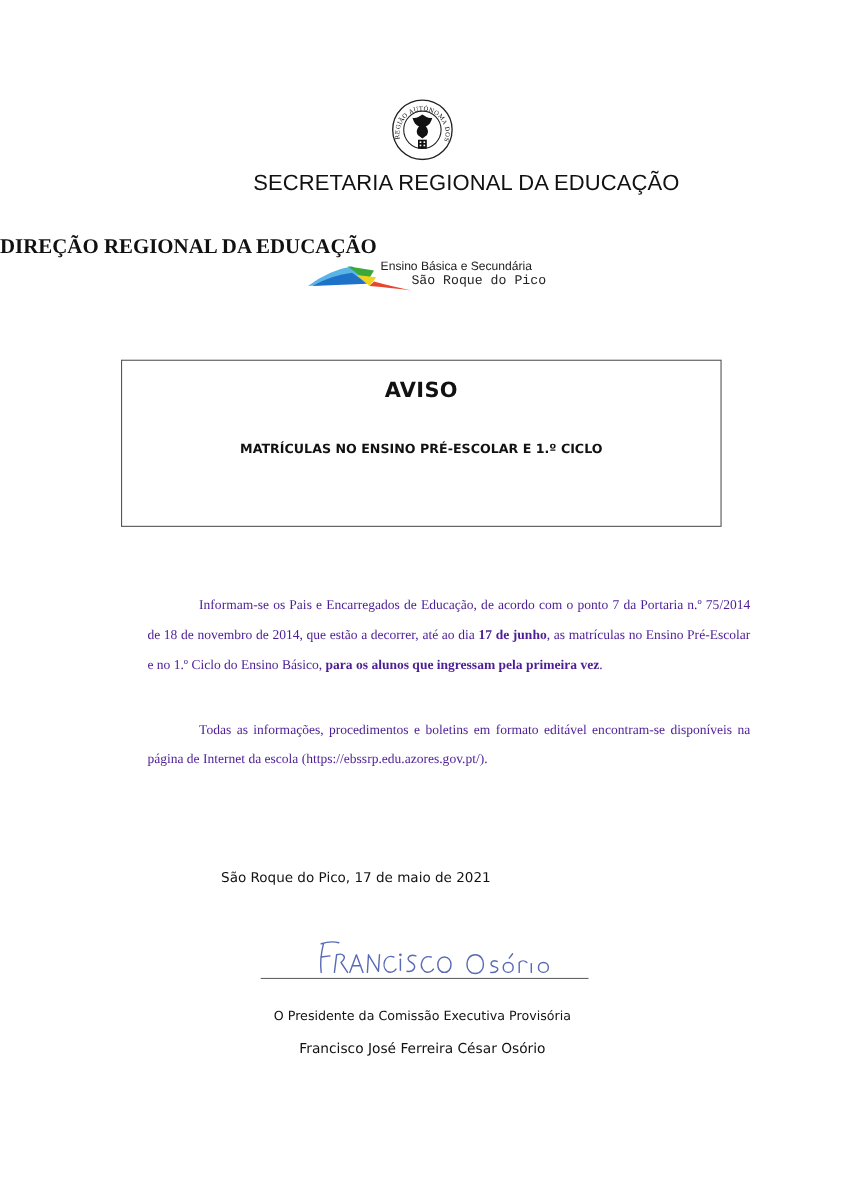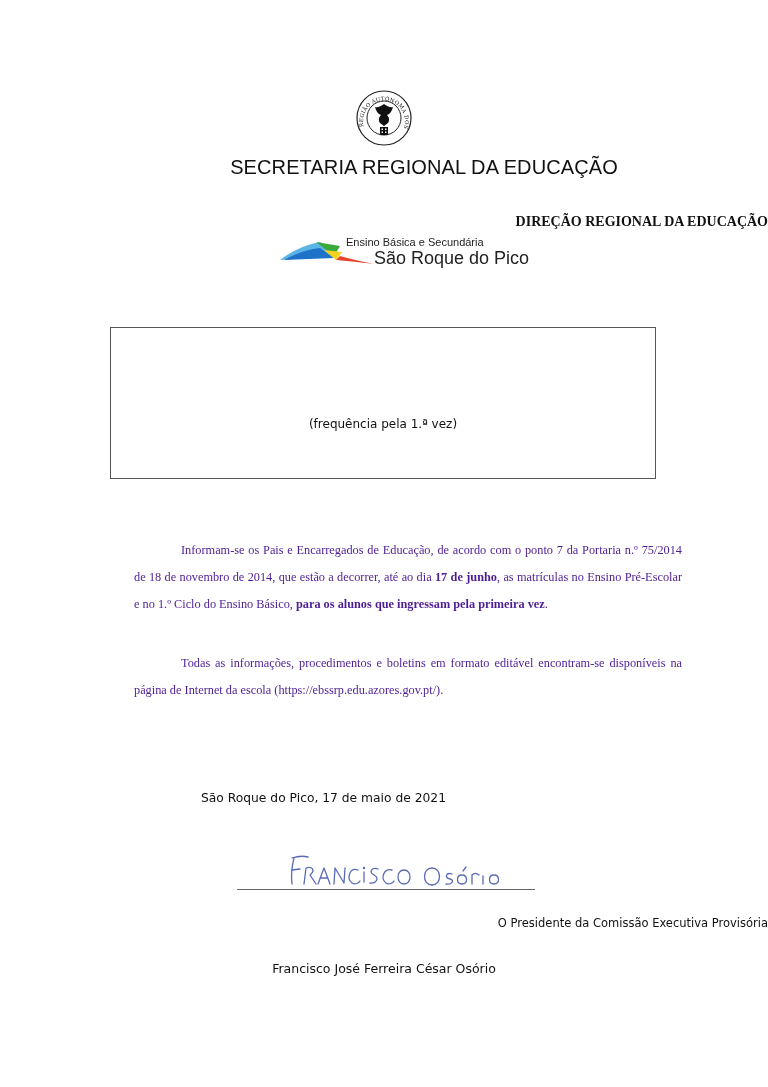--- a/index.html
+++ b/index.html
@@ -34,24 +34,24 @@
       font-size: 20px;
       letter-spacing: 0.1px;
       color: #111;
       padding-left: 40px;
     }
 
     #direcao {
       left: 0;
       top: 214px;
       width: 768px;
-      text-align: right;
+      text-align: left;
       font-family: "Liberation Serif", serif;
       font-weight: bold;
-      font-size: 14px;
+      font-size: 19px;
       color: #111;
     }
 
     #school-logo {
       left: 278px;
       top: 236px;
       width: 240px;
       height: 34px;
     }
     #school-logo svg { position: absolute; left: 0; top: 0; }
@@ -59,22 +59,22 @@
       left: 68px;
       top: 0px;
       font-family: "Liberation Sans", sans-serif;
       font-size: 11px;
       color: #222;
       white-space: nowrap;
     }
     #school-line2 {
       left: 96px;
       top: 12px;
-      font-family: Liberation Sans, sans-serif;
-      font-size: 18px;
+      font-family: Liberation Mono, monospace;
+      font-size: 12px;
       color: #222;
       white-space: nowrap;
     }
 
     
     #notice-box {
       left: 110px;
       top: 327px;
       width: 544px;
       height: 150px;
@@ -147,34 +147,33 @@
       top: 889px;
       width: 298px;
       height: 0;
       border-top: 1px solid #666;
     }
 
     #signer-role {
       left: 0;
       top: 916px;
       width: 768px;
-      text-align: right;
+      text-align: center;
       font-family: "DejaVu Sans", sans-serif;
       font-size: 11.5px;
       color: #111;
     }
     #signer-name {
       left: 0;
       top: 945px;
       width: 768px;
       text-align: center;
       font-family: "DejaVu Sans", sans-serif;
       font-size: 12.5px;
       color: #111;
-      margin-top: 16px;
     }
   </style>
 </head>
 <body>
 
 <div id="seal" class="abs">
   <svg width="56" height="56" viewBox="0 0 56 56">
     <circle cx="28" cy="28" r="27" fill="#fff" stroke="#222" stroke-width="1.2"></circle>
     <circle cx="28" cy="28" r="17" fill="#fff" stroke="#222" stroke-width="1"></circle>
     <defs>
@@ -203,21 +202,22 @@
     <path d="M6 24 Q 24 14 42 12 L 56 22 Z" fill="#1e73c8"></path>
     <path d="M38 6 L 62 10 L 56 20 Z" fill="#3aa93a"></path>
     <path d="M46 14 L 64 16 L 58 24 Z" fill="#f2d21c"></path>
     <path d="M58 24 Q 80 26 96 28 Q 76 24 62 20 Z" fill="#e8452c"></path>
   </svg>
   <div id="school-line1" class="abs">Ensino Básica e Secundária</div>
   <div id="school-line2" class="abs">São Roque do Pico</div>
 </div>
 
 <div id="notice-box" class="abs">
-  <div id="notice-note" class="box-line">(frequência pela 1.ª vez)</div>
+  <div id="aviso-title" class="box-line">AVISO</div>
+  <div id="notice-subject" class="box-line">MATRÍCULAS NO ENSINO PRÉ-ESCOLAR E 1.º CICLO</div>
 </div>
 
 <div id="para1" class="para"><span>Informam-se os Pais e Encarregados de Educação, de acordo com o ponto 7 da Portaria n.º 75/2014 de 18 de novembro de 2014, que estão a decorrer, até ao dia </span><b>17 de junho</b><span>, as matrículas no Ensino Pré-Escolar e no 1.º Ciclo do Ensino Básico, </span><b>para os alunos que ingressam pela primeira vez</b><span>.</span></div>
 
 <div id="para2" class="para">Todas as informações, procedimentos e boletins em formato editável encontram-se disponíveis na página de Internet da escola (https://ebssrp.edu.azores.gov.pt/).</div>
 
 <div id="place-date" class="abs">São Roque do Pico, 17 de maio de 2021</div>
 
 <div id="signature" class="abs">
   <svg width="230" height="40" viewBox="0 0 230 40" fill="none" stroke="#5a6bb5" stroke-width="1.3" stroke-linecap="round" stroke-linejoin="round">

